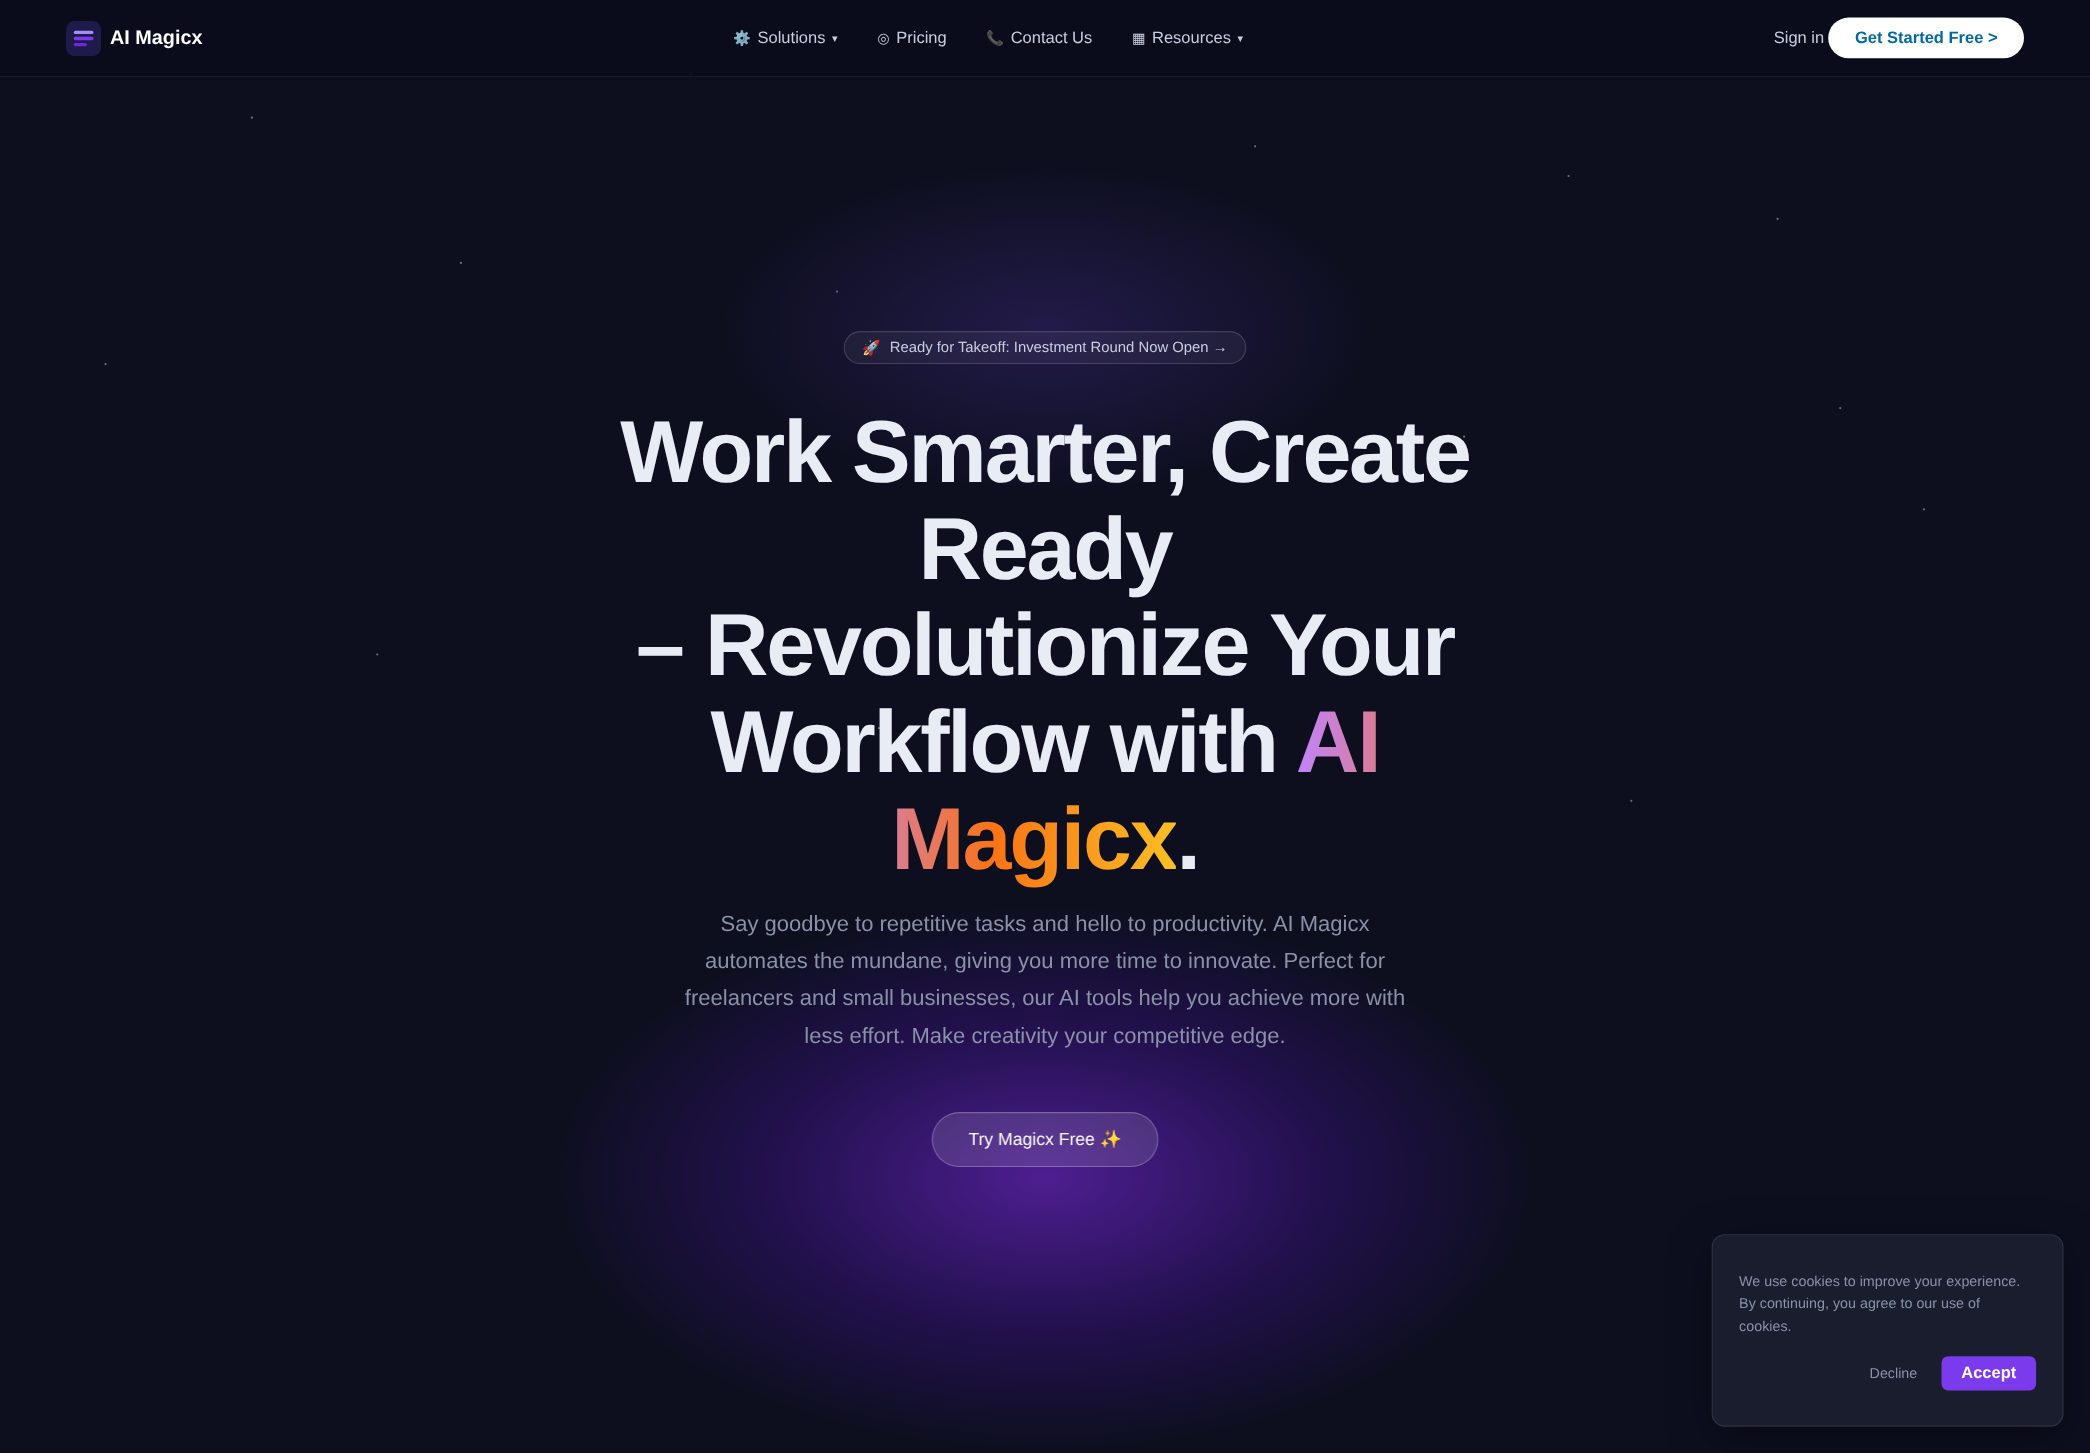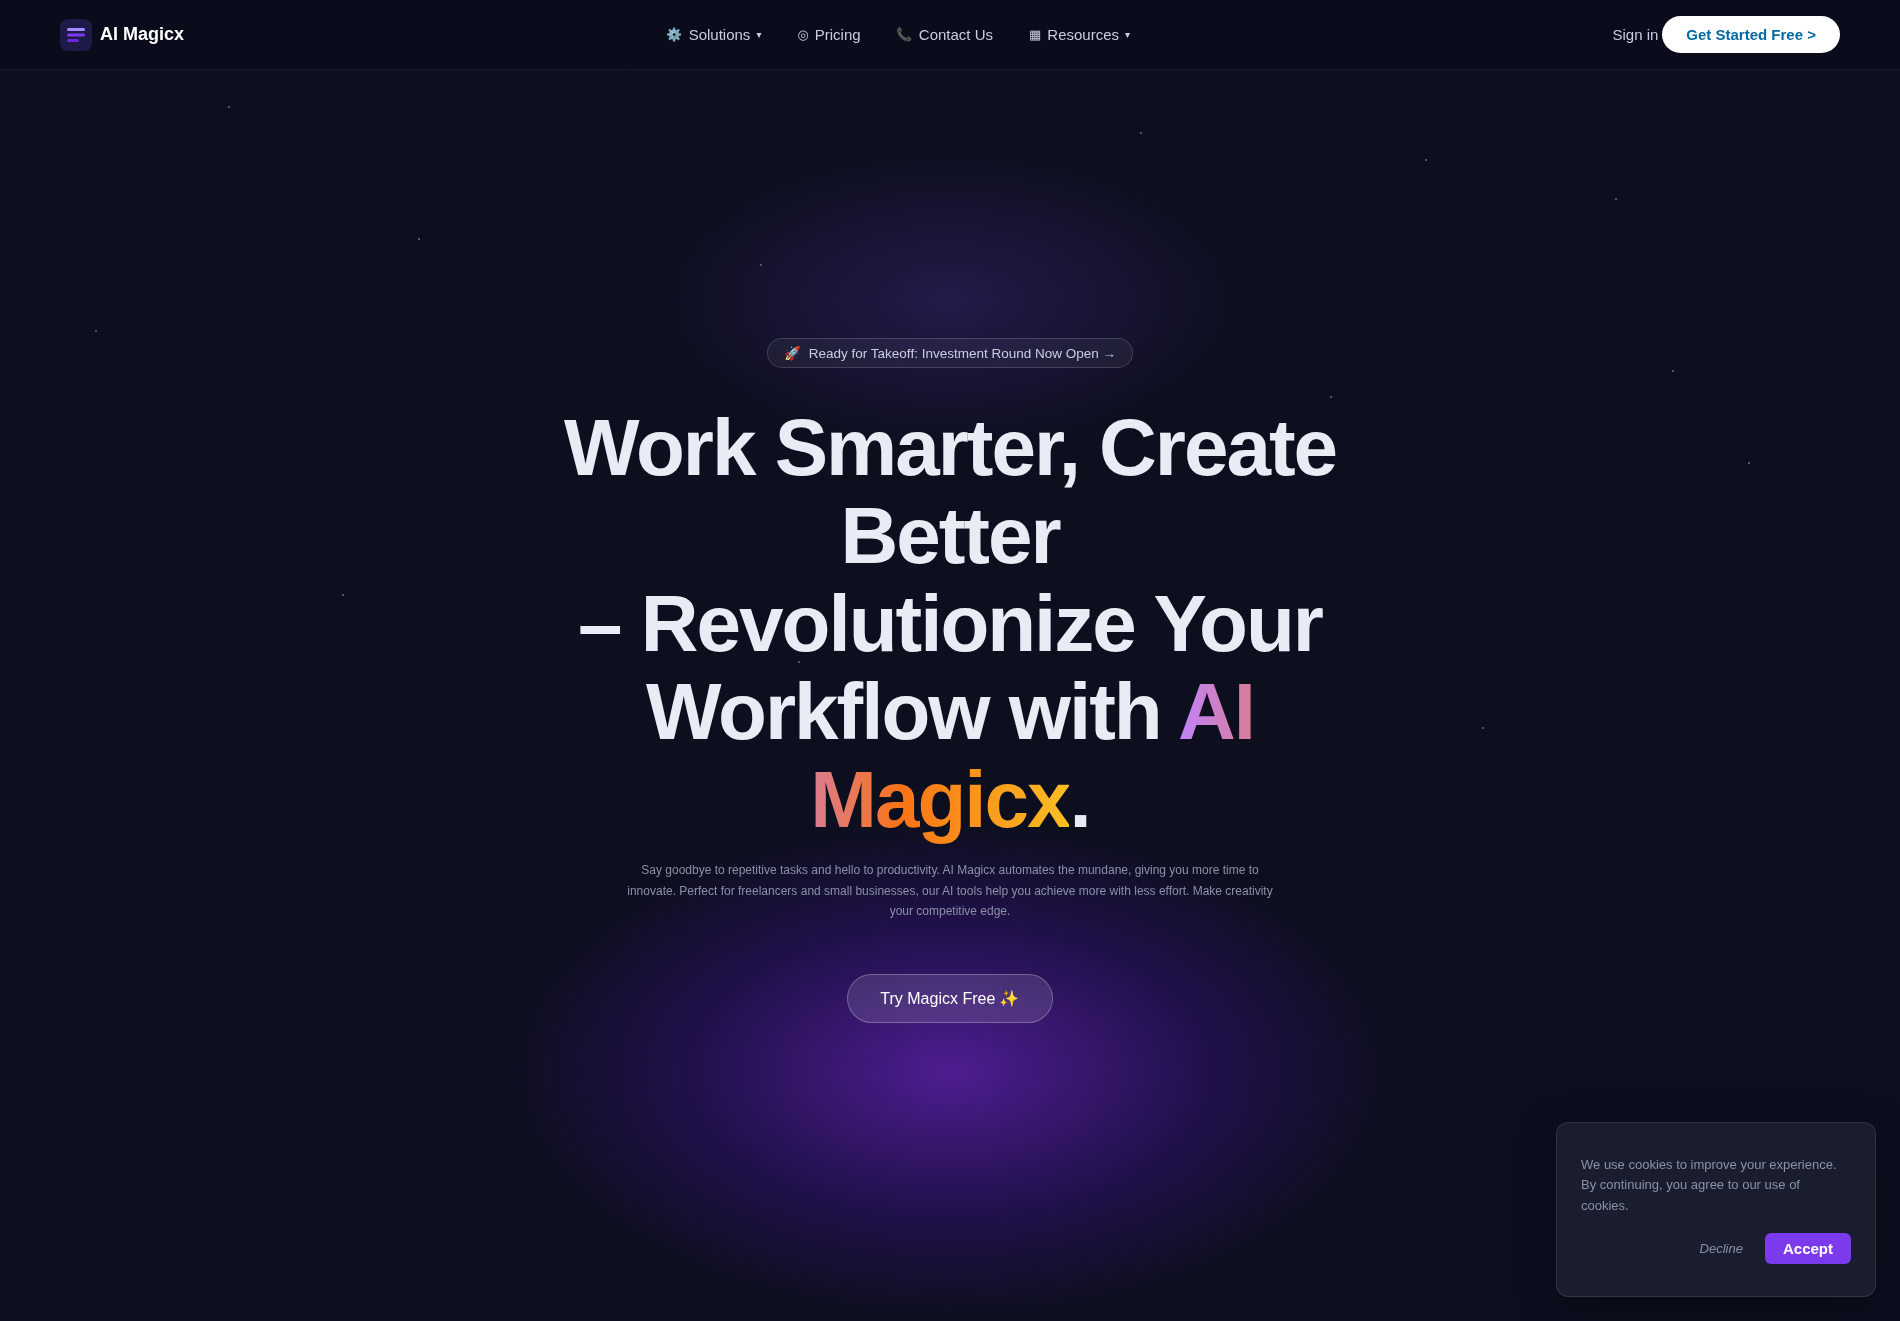--- a/index.html
+++ b/index.html
@@ -168,21 +168,21 @@
     h1 .line3 { color: #e8ecf5; }
     h1 .gradient-text {
       background: linear-gradient(90deg, #c084fc, #f97316, #fbbf24);
       -webkit-background-clip: text;
       -webkit-text-fill-color: transparent;
       background-clip: text;
     }
 
     .hero-subtitle {
       max-width: 660px;
-      font-size: 12px;
+      font-size: 20px;
       line-height: 1.7;
       color: #8a91a8;
       margin-top: 16px;
       position: relative;
       z-index: 2;
     }
 
     .try-btn {
       margin-top: 52px;
       background: rgba(255,255,255,0.12);
@@ -231,21 +231,20 @@
     }
 
     .cookie-decline {
       background: transparent;
       border: none;
       color: #8a91a8;
       font-size: 13px;
       cursor: pointer;
       padding: 6px 12px;
       border-radius: 6px;
-      font-style: italic;
     }
 
     .cookie-accept {
       background: #7c3aed;
       color: #fff;
       border: none;
       border-radius: 6px;
       padding: 7px 18px;
       font-size: 15px;
       font-weight: 600;
@@ -323,21 +322,21 @@
   <div class="hero-bg-glow2"></div>
   <div class="hero-bg-glow"></div>
 
   <div class="announcement-badge">
     <span>🚀</span>
     <span>Ready for Takeoff: Investment Round Now Open →</span>
   </div>
 
   <h1>
     <div class="line1">
-      <span>Work Smarter, Create Better</span>
+      <span>Work Smarter, Create Ready</span>
     </div>
     <div class="line2">
       <span>– Revolutionize Your</span>
     </div>
     <div class="line3">
       <span>Workflow with </span><span class="gradient-text">AI Magicx</span><span>.</span>
     </div>
   </h1>
 
   <p class="hero-subtitle">Say goodbye to repetitive tasks and hello to productivity. AI Magicx automates the mundane, giving you more time to innovate. Perfect for freelancers and small businesses, our AI tools help you achieve more with less effort. Make creativity your competitive edge.</p>

